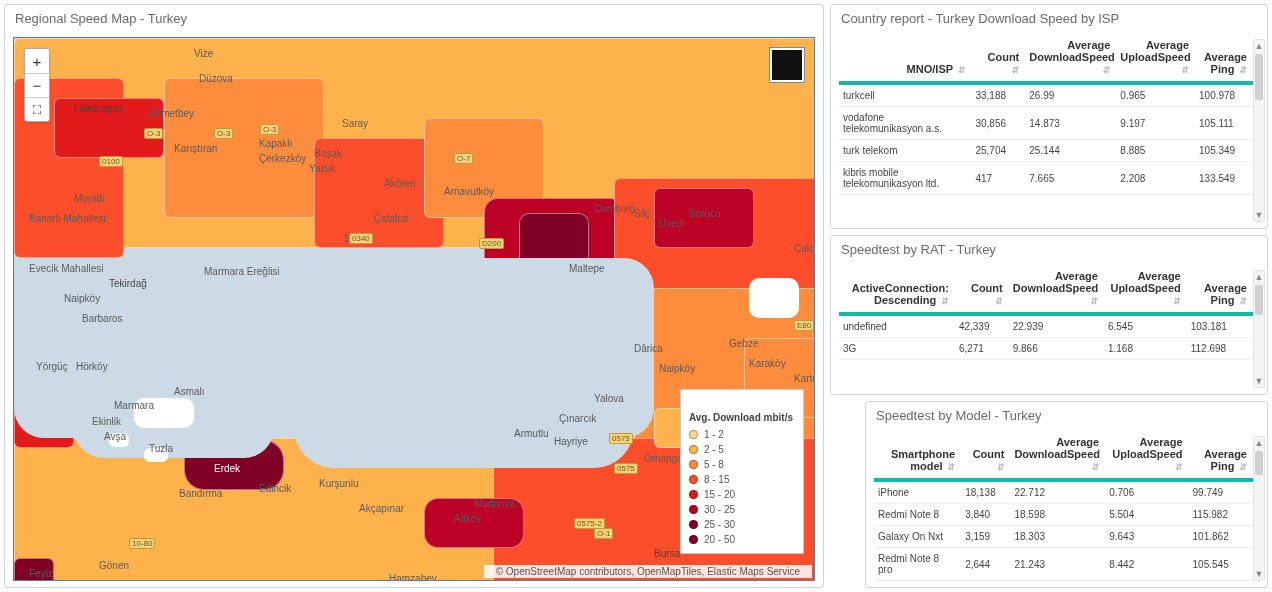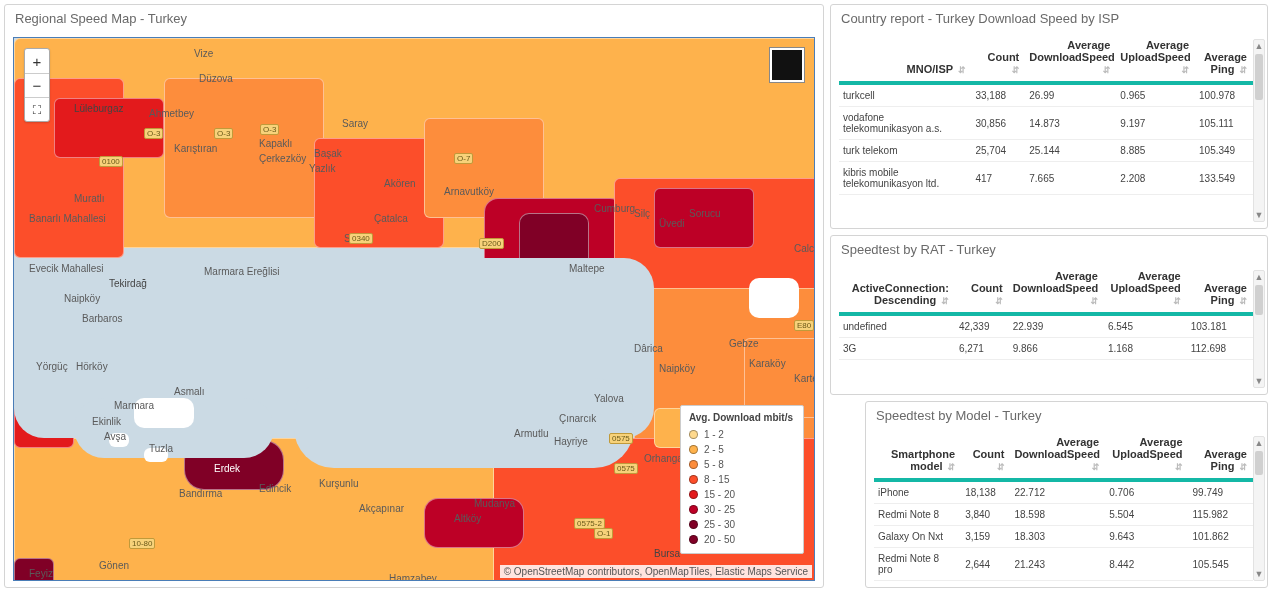--- a/index.html
+++ b/index.html
@@ -81,31 +81,31 @@
 
   .dark-swatch {
     position:absolute; top:10px; right:10px;
     width:34px; height:34px; background:#111; border:2px solid #fff;
     box-shadow: 0 0 0 1px #888;
   }
 
   .legend {
     position:absolute; right:10px; bottom:26px;
     background:#fff; border:1px solid #ccc; border-radius:2px;
-    padding:6px 10px 6px 8px; font-size:10px; color:#555;
+    padding:22px 10px 6px 8px; font-size:10px; color:#555;
     min-width: 120px;
   }
   .legend-title { font-weight:600; margin-bottom:4px; color:#444; }
   .legend-row { display:flex; align-items:center; gap:6px; line-height:1.5; }
   .legend-dot { width:9px; height:9px; border-radius:50%; border:1px solid rgba(0,0,0,.35); flex:0 0 auto; }
 
   .attrib {
     position:absolute; right:2px; bottom:2px;
     background:rgba(255,255,255,0.85);
-    font-size:10px; color:#555; padding:1px 4px;
+    font-size:10px; color:#555; padding:1px 12px;
   }
 
   
   .tbl-wrap { position:relative; height:100%; overflow:hidden; padding: 0 14px 4px 8px; }
   table { width:100%; border-collapse: collapse; table-layout: fixed; }
   th {
     text-align:right; font-size:11px; font-weight:600; color:#333;
     padding: 6px 6px 6px 4px; vertical-align: bottom;
     border-bottom: 4px solid #14b8a6;
   }

